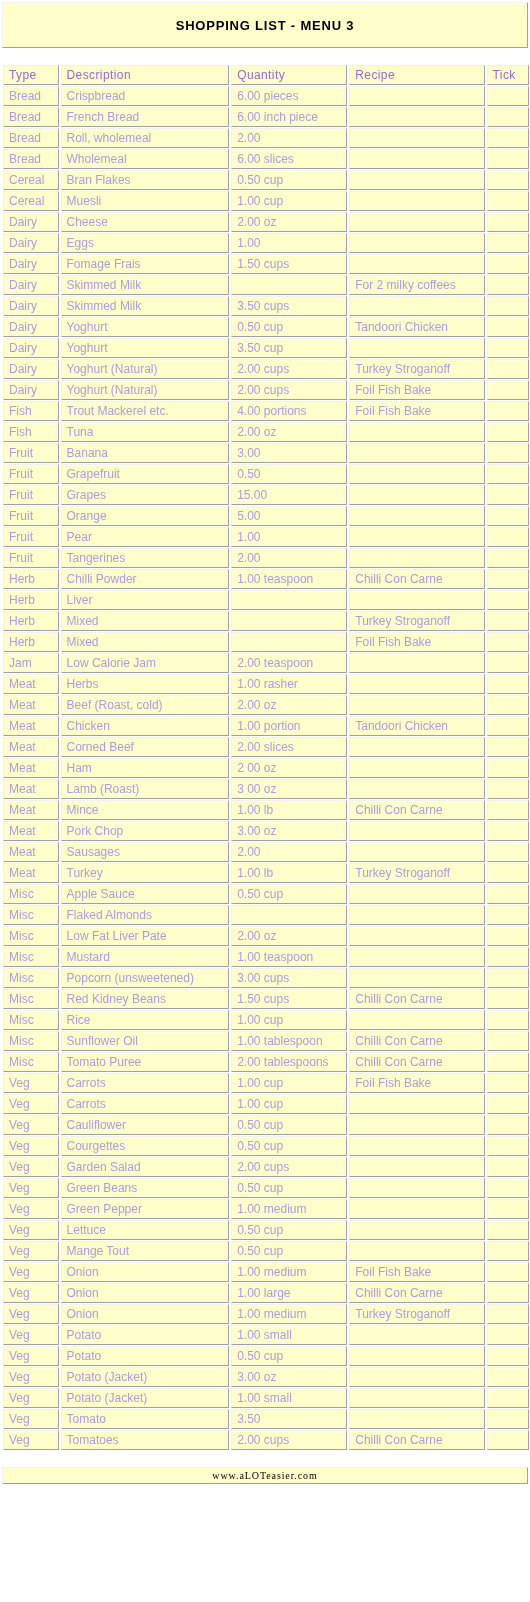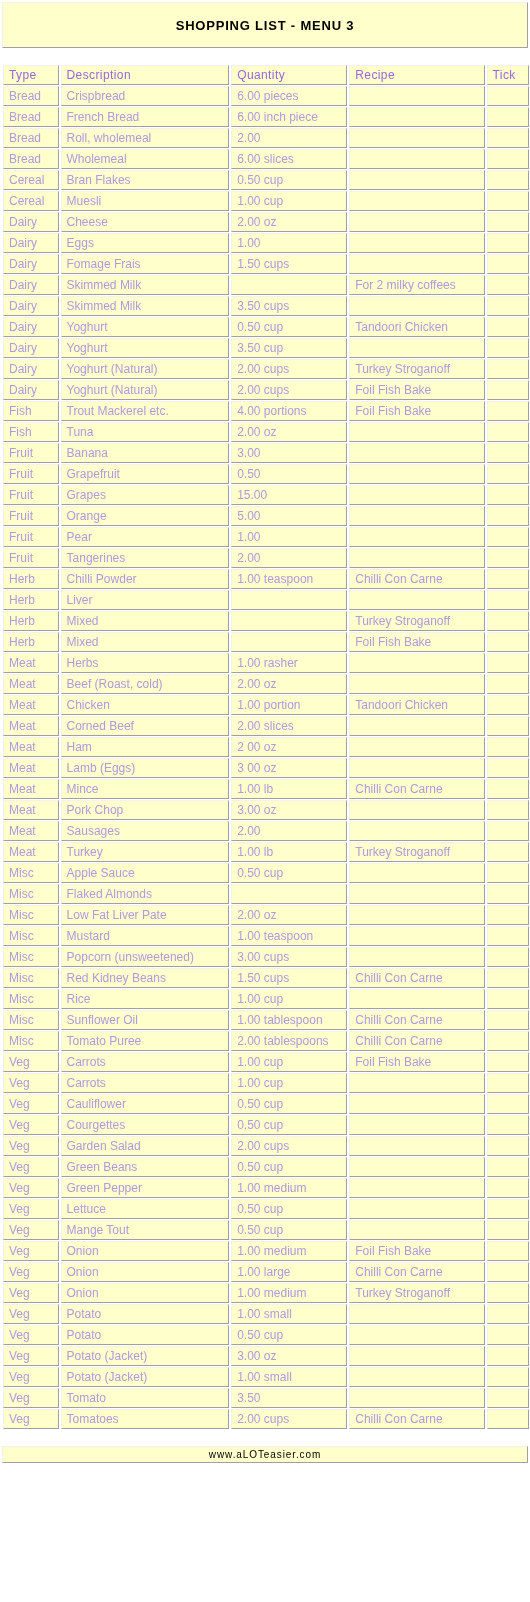--- a/index.html
+++ b/index.html
@@ -102,21 +102,21 @@
     box-sizing: border-box;
     height: 17px;
     display: flex;
     align-items: center;
     justify-content: center;
   }
   .footer-text {
     color: #000000;
     font-size: 10px;
     letter-spacing: 0.9px;
-    font-family: Liberation Sans, sans-serif;
+    font-family: Liberation Serif, serif;
   }
 </style>
 </head>
 <body>
 
 <div id="page">
 
   <div class="title-bar">
     <span class="title-text">SHOPPING LIST - MENU 3</span>
   </div>
@@ -322,20 +322,27 @@
           <td class="cell tickc"></td>
         </tr>
         <tr>
           <td class="cell type">Herb</td>
           <td class="cell desc">Mixed</td>
           <td class="cell qty"></td>
           <td class="cell rec">Foil Fish Bake</td>
           <td class="cell tickc"></td>
         </tr>
         <tr>
+          <td class="cell type">Jam</td>
+          <td class="cell desc">Low Calorie Jam</td>
+          <td class="cell qty">2.00 teaspoon</td>
+          <td class="cell rec"></td>
+          <td class="cell tickc"></td>
+        </tr>
+        <tr>
           <td class="cell type">Meat</td>
           <td class="cell desc">Herbs</td>
           <td class="cell qty">1.00 rasher</td>
           <td class="cell rec"></td>
           <td class="cell tickc"></td>
         </tr>
         <tr>
           <td class="cell type">Meat</td>
           <td class="cell desc">Beef (Roast, cold)</td>
           <td class="cell qty">2.00 oz</td>
@@ -358,21 +365,21 @@
         </tr>
         <tr>
           <td class="cell type">Meat</td>
           <td class="cell desc">Ham</td>
           <td class="cell qty">2 00 oz</td>
           <td class="cell rec"></td>
           <td class="cell tickc"></td>
         </tr>
         <tr>
           <td class="cell type">Meat</td>
-          <td class="cell desc">Lamb (Eggs)</td>
+          <td class="cell desc">Lamb (Roast)</td>
           <td class="cell qty">3 00 oz</td>
           <td class="cell rec"></td>
           <td class="cell tickc"></td>
         </tr>
         <tr>
           <td class="cell type">Meat</td>
           <td class="cell desc">Mince</td>
           <td class="cell qty">1.00 lb</td>
           <td class="cell rec">Chilli Con Carne</td>
           <td class="cell tickc"></td>

